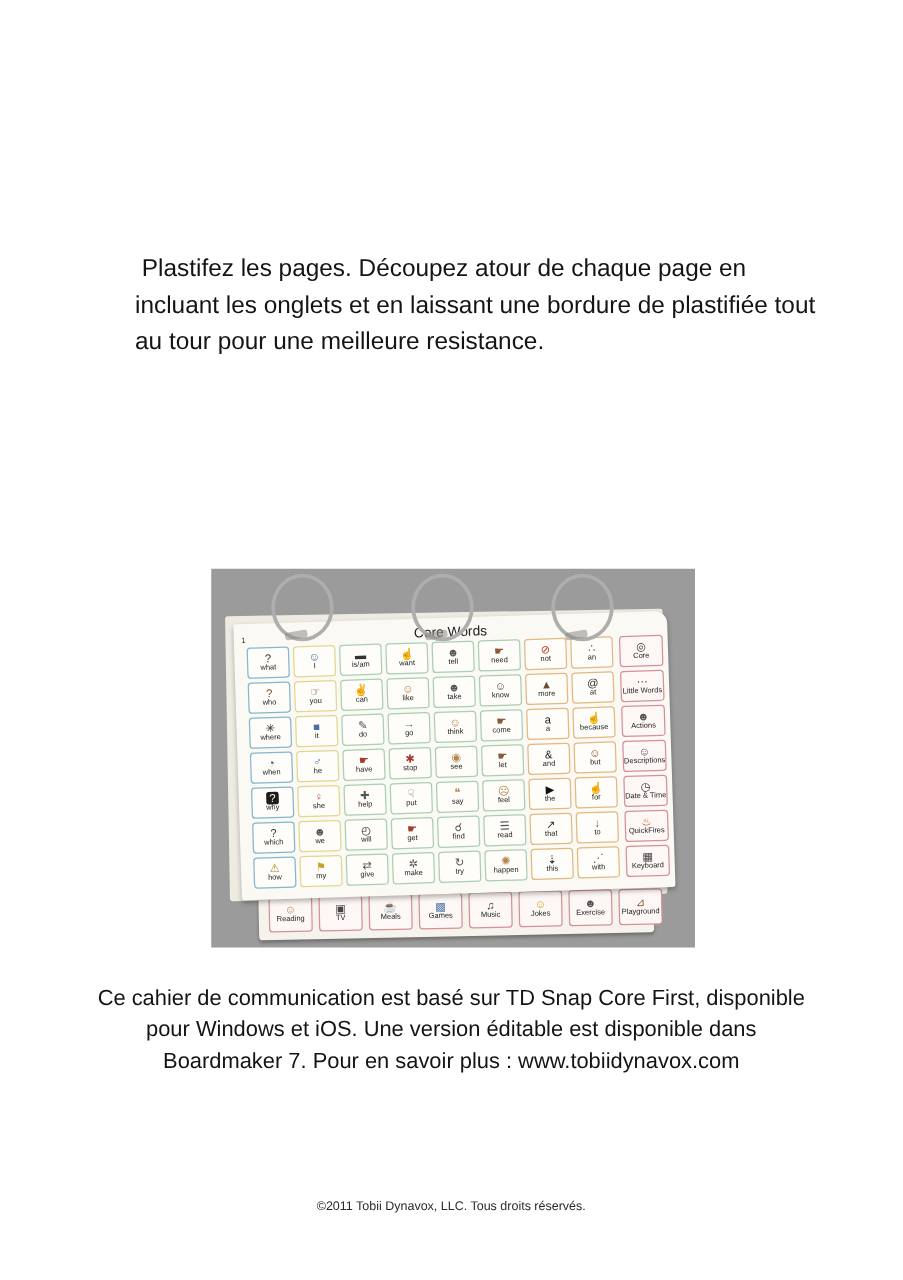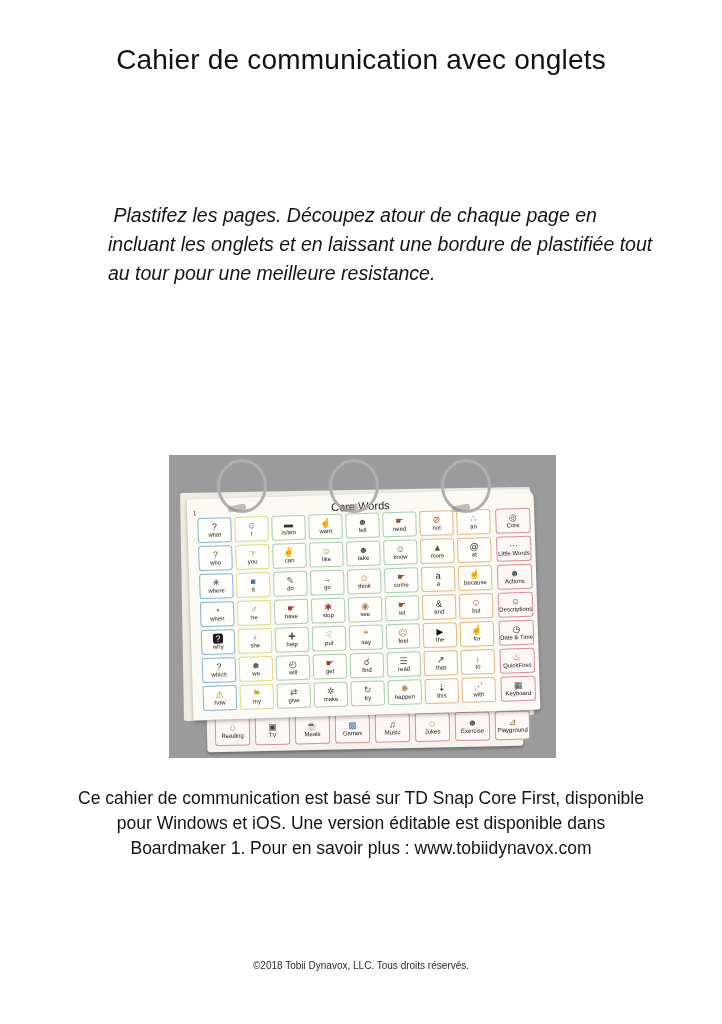--- a/index.html
+++ b/index.html
@@ -10,21 +10,21 @@
   }
   .title {
     position:absolute; top:44px; left:0; width:722px; text-align:center;
     font-size:28px; font-weight:400; letter-spacing:0.2px; color:#111;
   }
   .para {
     position:absolute; left:108px; width:548px; font-size:19.5px;
     line-height:29px; white-space:pre-line; color:#141414;
   }
   .p1 { top:106px; }
-  .p2 { top:201px;font-style:italic; }
+  .p2 { top:201px; }
   .p3 { top:297px; }
   .p4 { top:368px; }
   .footer {
     position:absolute; top:786px; left:0; width:722px; text-align:center;
     font-size:17.5px; line-height:25px; white-space:pre-line; color:#141414;
   }
   .copyright {
     position:absolute; top:960px; left:0; width:722px; text-align:center;
     font-size:10px; color:#2a2a2a;
   }
@@ -74,21 +74,20 @@
     content:""; position:absolute; bottom:-1px; left:8px; width:18px; height:6px;
     background:#8f8d88; opacity:0.55; border-radius:2px; transform:rotate(-10deg);
   }
   .ring1 { left:48px; } .ring2 { left:160px; } .ring3 { left:272px; }
 </style>
 </head>
 <body>
 
 <div class="doc">
 
-  <h1 class="title">Cahier de communication avec onglets</h1>
 
   <p class="para p2">&nbsp;Plastifez  les pages. Découpez atour de chaque page en
 incluant les onglets et en laissant une bordure de plastifiée tout
 au tour pour une meilleure resistance.</p>
 
   <div class="photo">
     <div class="stack"></div>
     <div class="tabstrip">
         <div class="cell cat-tab" style="border-color: rgb(214, 144, 154);">
           <span class="ic" style="color: rgb(181, 133, 79);">☺</span>
@@ -383,16 +382,16 @@
           </div>
         </div>
     </div>
     <div class="ring ring1"></div>
     <div class="ring ring2"></div>
     <div class="ring ring3"></div>
   </div>
 
   <p class="footer">Ce cahier de communication est basé sur TD Snap Core First, disponible
 pour Windows et iOS. Une version éditable est disponible dans
-Boardmaker 1. Pour en savoir plus : www.tobiidynavox.com</p>
-  <p class="copyright">©2018 Tobii Dynavox, LLC. Tous droits réservés.</p>
+Boardmaker 7. Pour en savoir plus : www.tobiidynavox.com</p>
+  <p class="copyright">©2011 Tobii Dynavox, LLC. Tous droits réservés.</p>
 
 </div>
 
 </body></html>

